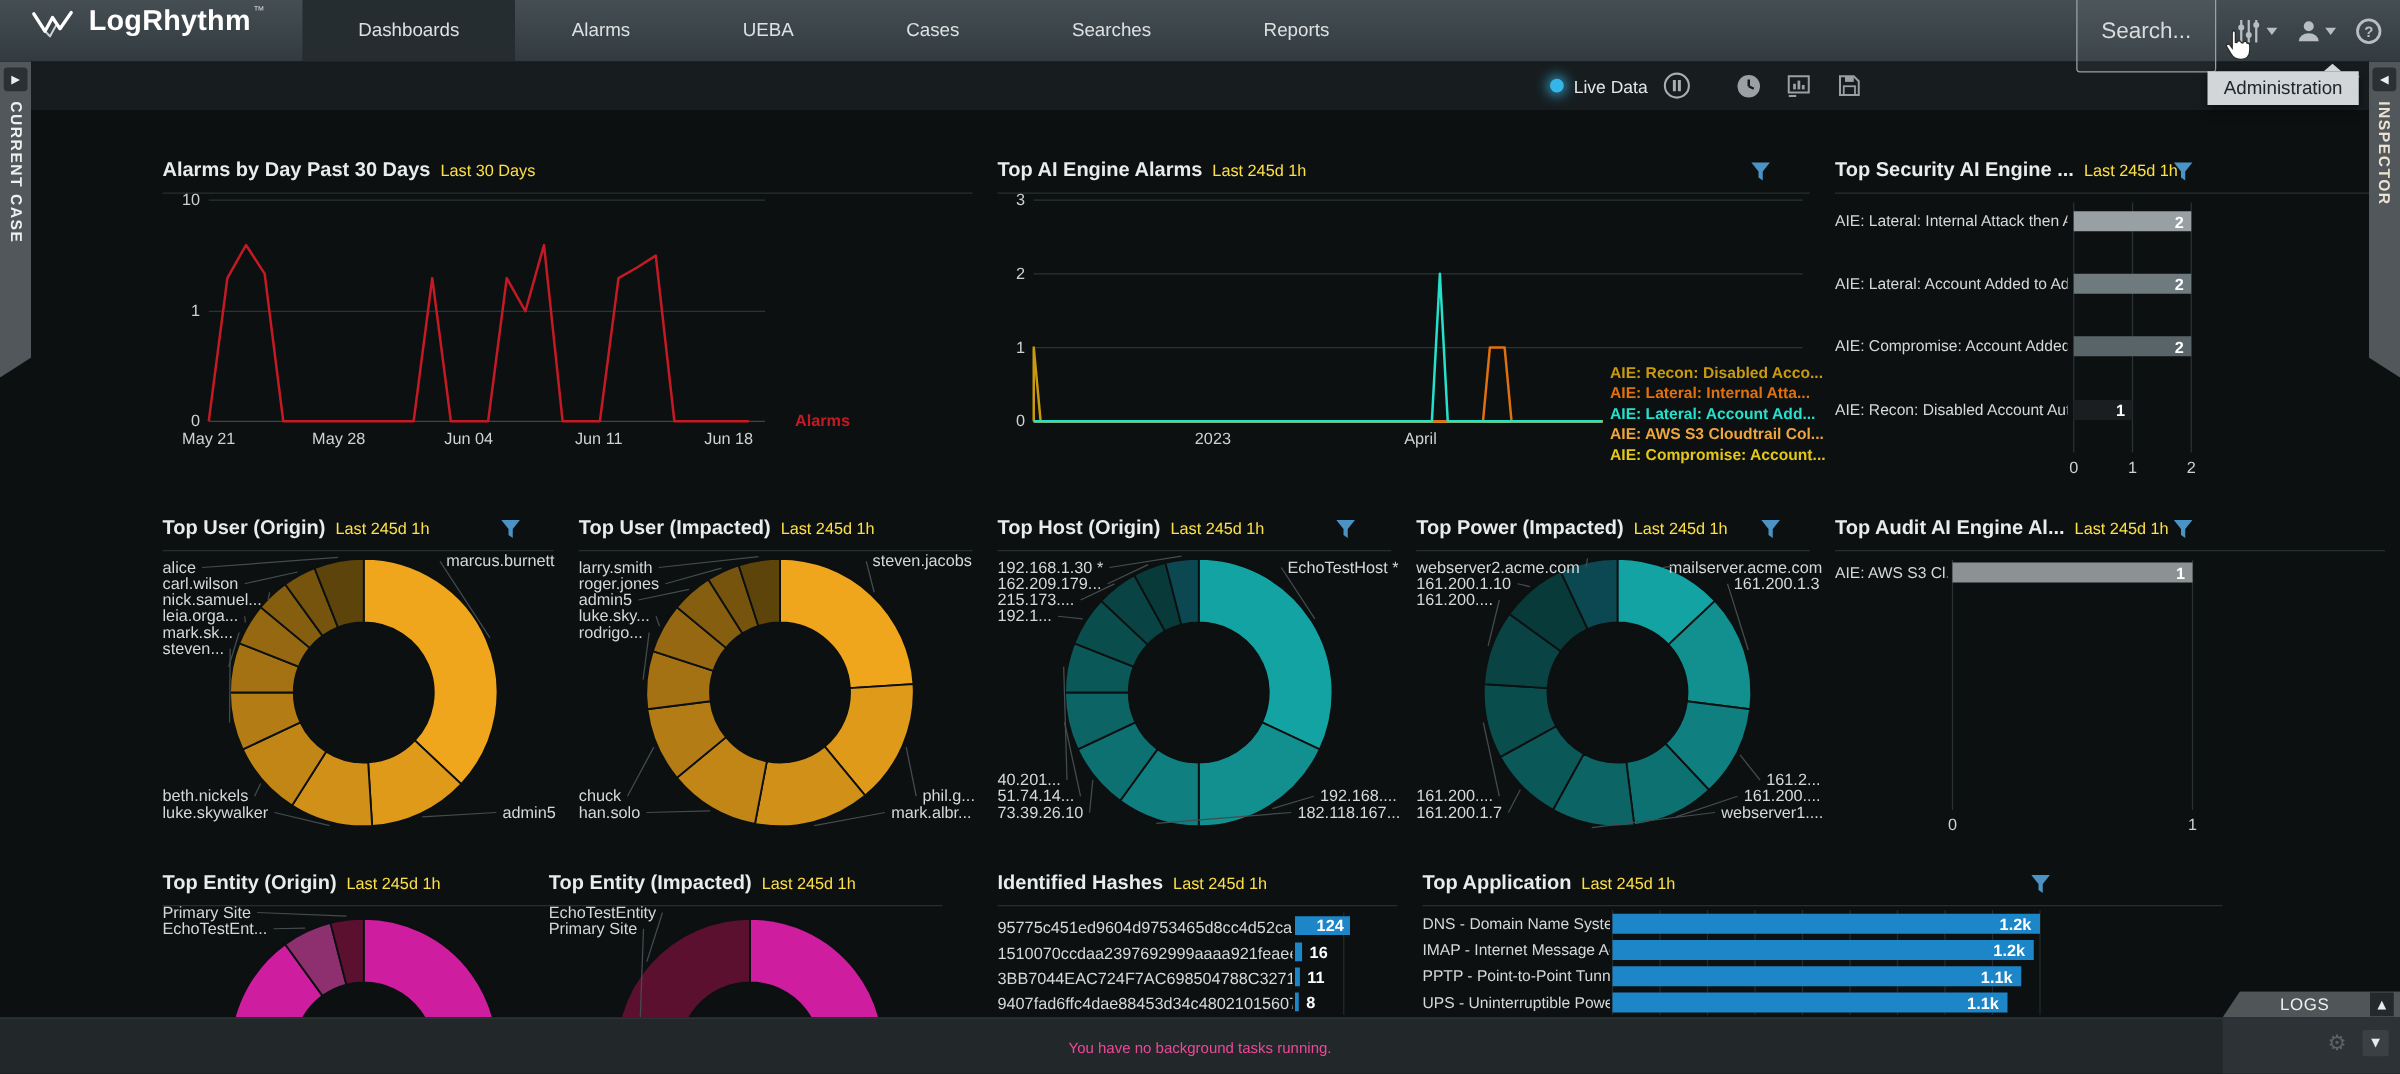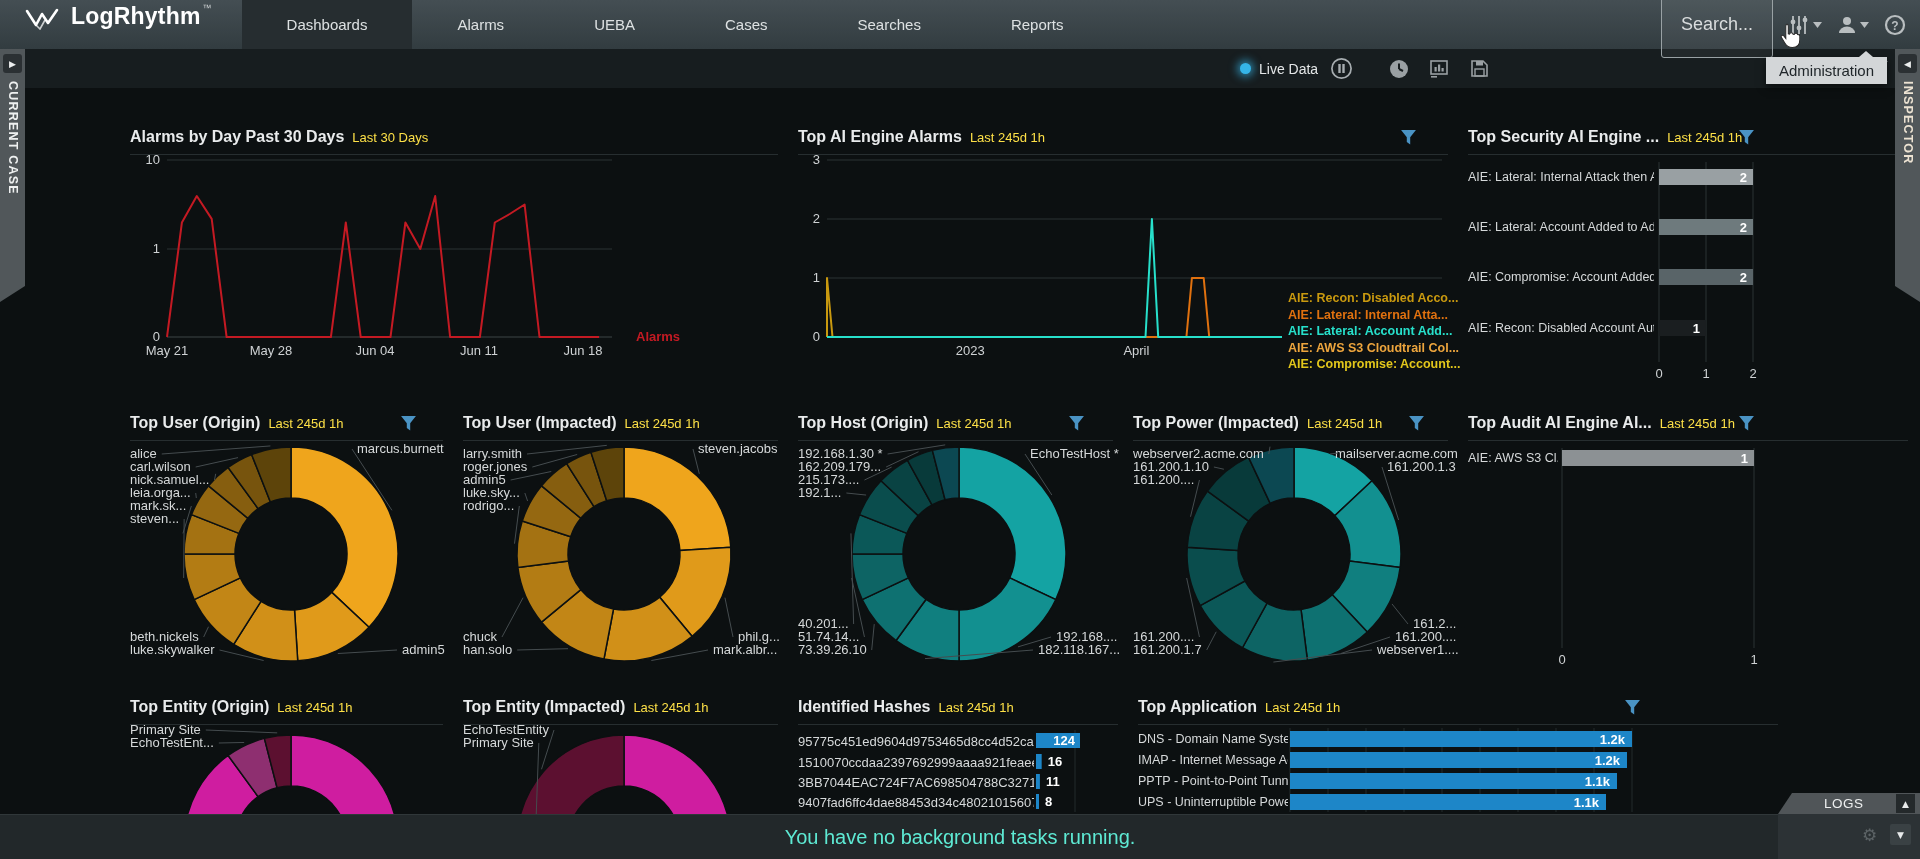--- a/index.html
+++ b/index.html
@@ -61,21 +61,21 @@
   .ctick{position:absolute;color:#cfd2d4;font-size:13px;transform:translateX(-50%);}
 
   
   .logs-tab{position:absolute;left:1778px;top:793px;width:142px;height:21px;background:#505558;
             clip-path:polygon(14px 0,100% 0,100% 100%,0 100%);display:flex;align-items:center;z-index:15;cursor:pointer;}
   .logs-label{color:#eef0f0;font-size:13.5px;margin-left:46px;letter-spacing:.5px;}
   .logs-up{position:absolute;right:5px;top:1px;width:19px;height:19px;background:#24292b;
            display:flex;align-items:center;justify-content:center;color:#e8eaeb;font-size:9px;cursor:pointer;}
   .statusbar{position:absolute;left:0;top:814px;width:100%;height:45px;background:#22282a;
              border-top:1px solid #303739;display:flex;align-items:center;justify-content:center;z-index:10;}
-  .status-text{color:#5eead4;font-size:20px;}
+  .status-text{color:#ec4899;font-size:12px;}
   .corner{position:absolute;left:1778px;top:814px;width:142px;height:45px;background:#2c3235;z-index:12;}
   .gear{position:absolute;left:84px;top:11px;color:#5c6366;font-size:17px;cursor:pointer;}
   .down-btn{position:absolute;left:112px;top:10px;width:21px;height:21px;background:#3a4144;border-radius:2px;
             display:flex;align-items:center;justify-content:center;color:#e8eaeb;font-size:9px;cursor:pointer;}
 </style>
 </head>
 <body>
 
 <div class="topbar">
   <div class="logo">
@@ -427,21 +427,21 @@
         <path d="M169.00 43.00 A107 107 0 1 1 106.11 63.44 L136.08 104.70 A56 56 0 1 0 169.00 94.00 Z" fill="#cf1da0" stroke="#0c1011" stroke-width="1.5"></path>
         <path d="M106.11 63.44 A107 107 0 0 1 142.39 46.36 L155.07 95.76 A56 56 0 0 0 136.08 104.70 Z" fill="#8e2f70" stroke="#0c1011" stroke-width="1.5"></path>
         <path d="M142.39 46.36 A107 107 0 0 1 169.00 43.00 L169.00 94.00 A56 56 0 0 0 155.07 95.76 Z" fill="#5c1030" stroke="#0c1011" stroke-width="1.5"></path>
         <text x="8" y="42" fill="#d6d9da" font-size="13">Primary Site</text>
         <line x1="83.796875" y1="38" x2="155.2133443079265" y2="40.86738285540744" stroke="#454c4f" stroke-width="1"></line>
         <text x="8" y="55" fill="#d6d9da" font-size="13">EchoTestEnt...</text>
         <line x1="96.828125" y1="51" x2="122.16427792784205" y2="50.46902422873784" stroke="#454c4f" stroke-width="1"></line>
       </svg></div>
 </div>
 
-<div class="panel" style="left:455px;top:692px;width:335px;height:122px">
+<div class="panel" style="left:431px;top:692px;width:335px;height:122px">
   <div class="phead"><span class="ptitle">Top Entity (Impacted)</span><span class="psub">Last 245d 1h</span></div>
   <div class="psep"></div>
   <div class="pbody"><svg width="335" height="122">
         <path d="M169.00 43.00 A107 107 0 1 1 117.45 243.76 L142.02 199.07 A56 56 0 1 0 169.00 94.00 Z" fill="#cf1da0" stroke="#0c1011" stroke-width="1.5"></path>
         <path d="M117.45 243.76 A107 107 0 0 1 62.84 163.41 L113.44 157.02 A56 56 0 0 0 142.02 199.07 Z" fill="#8e2f70" stroke="#0c1011" stroke-width="1.5"></path>
         <path d="M62.84 163.41 A107 107 0 0 1 169.00 43.00 L169.00 94.00 A56 56 0 0 0 113.44 157.02 Z" fill="#5c1030" stroke="#0c1011" stroke-width="1.5"></path>
         <text x="8" y="42" fill="#d6d9da" font-size="13">EchoTestEntity</text>
         <line x1="99" y1="38" x2="86.48778234064946" y2="77.25569481439828" stroke="#454c4f" stroke-width="1"></line>
         <text x="8" y="55" fill="#d6d9da" font-size="13">Primary Site</text>
         <line x1="83.796875" y1="51" x2="78.02113682979822" y2="211.8291715637344" stroke="#454c4f" stroke-width="1"></line>

